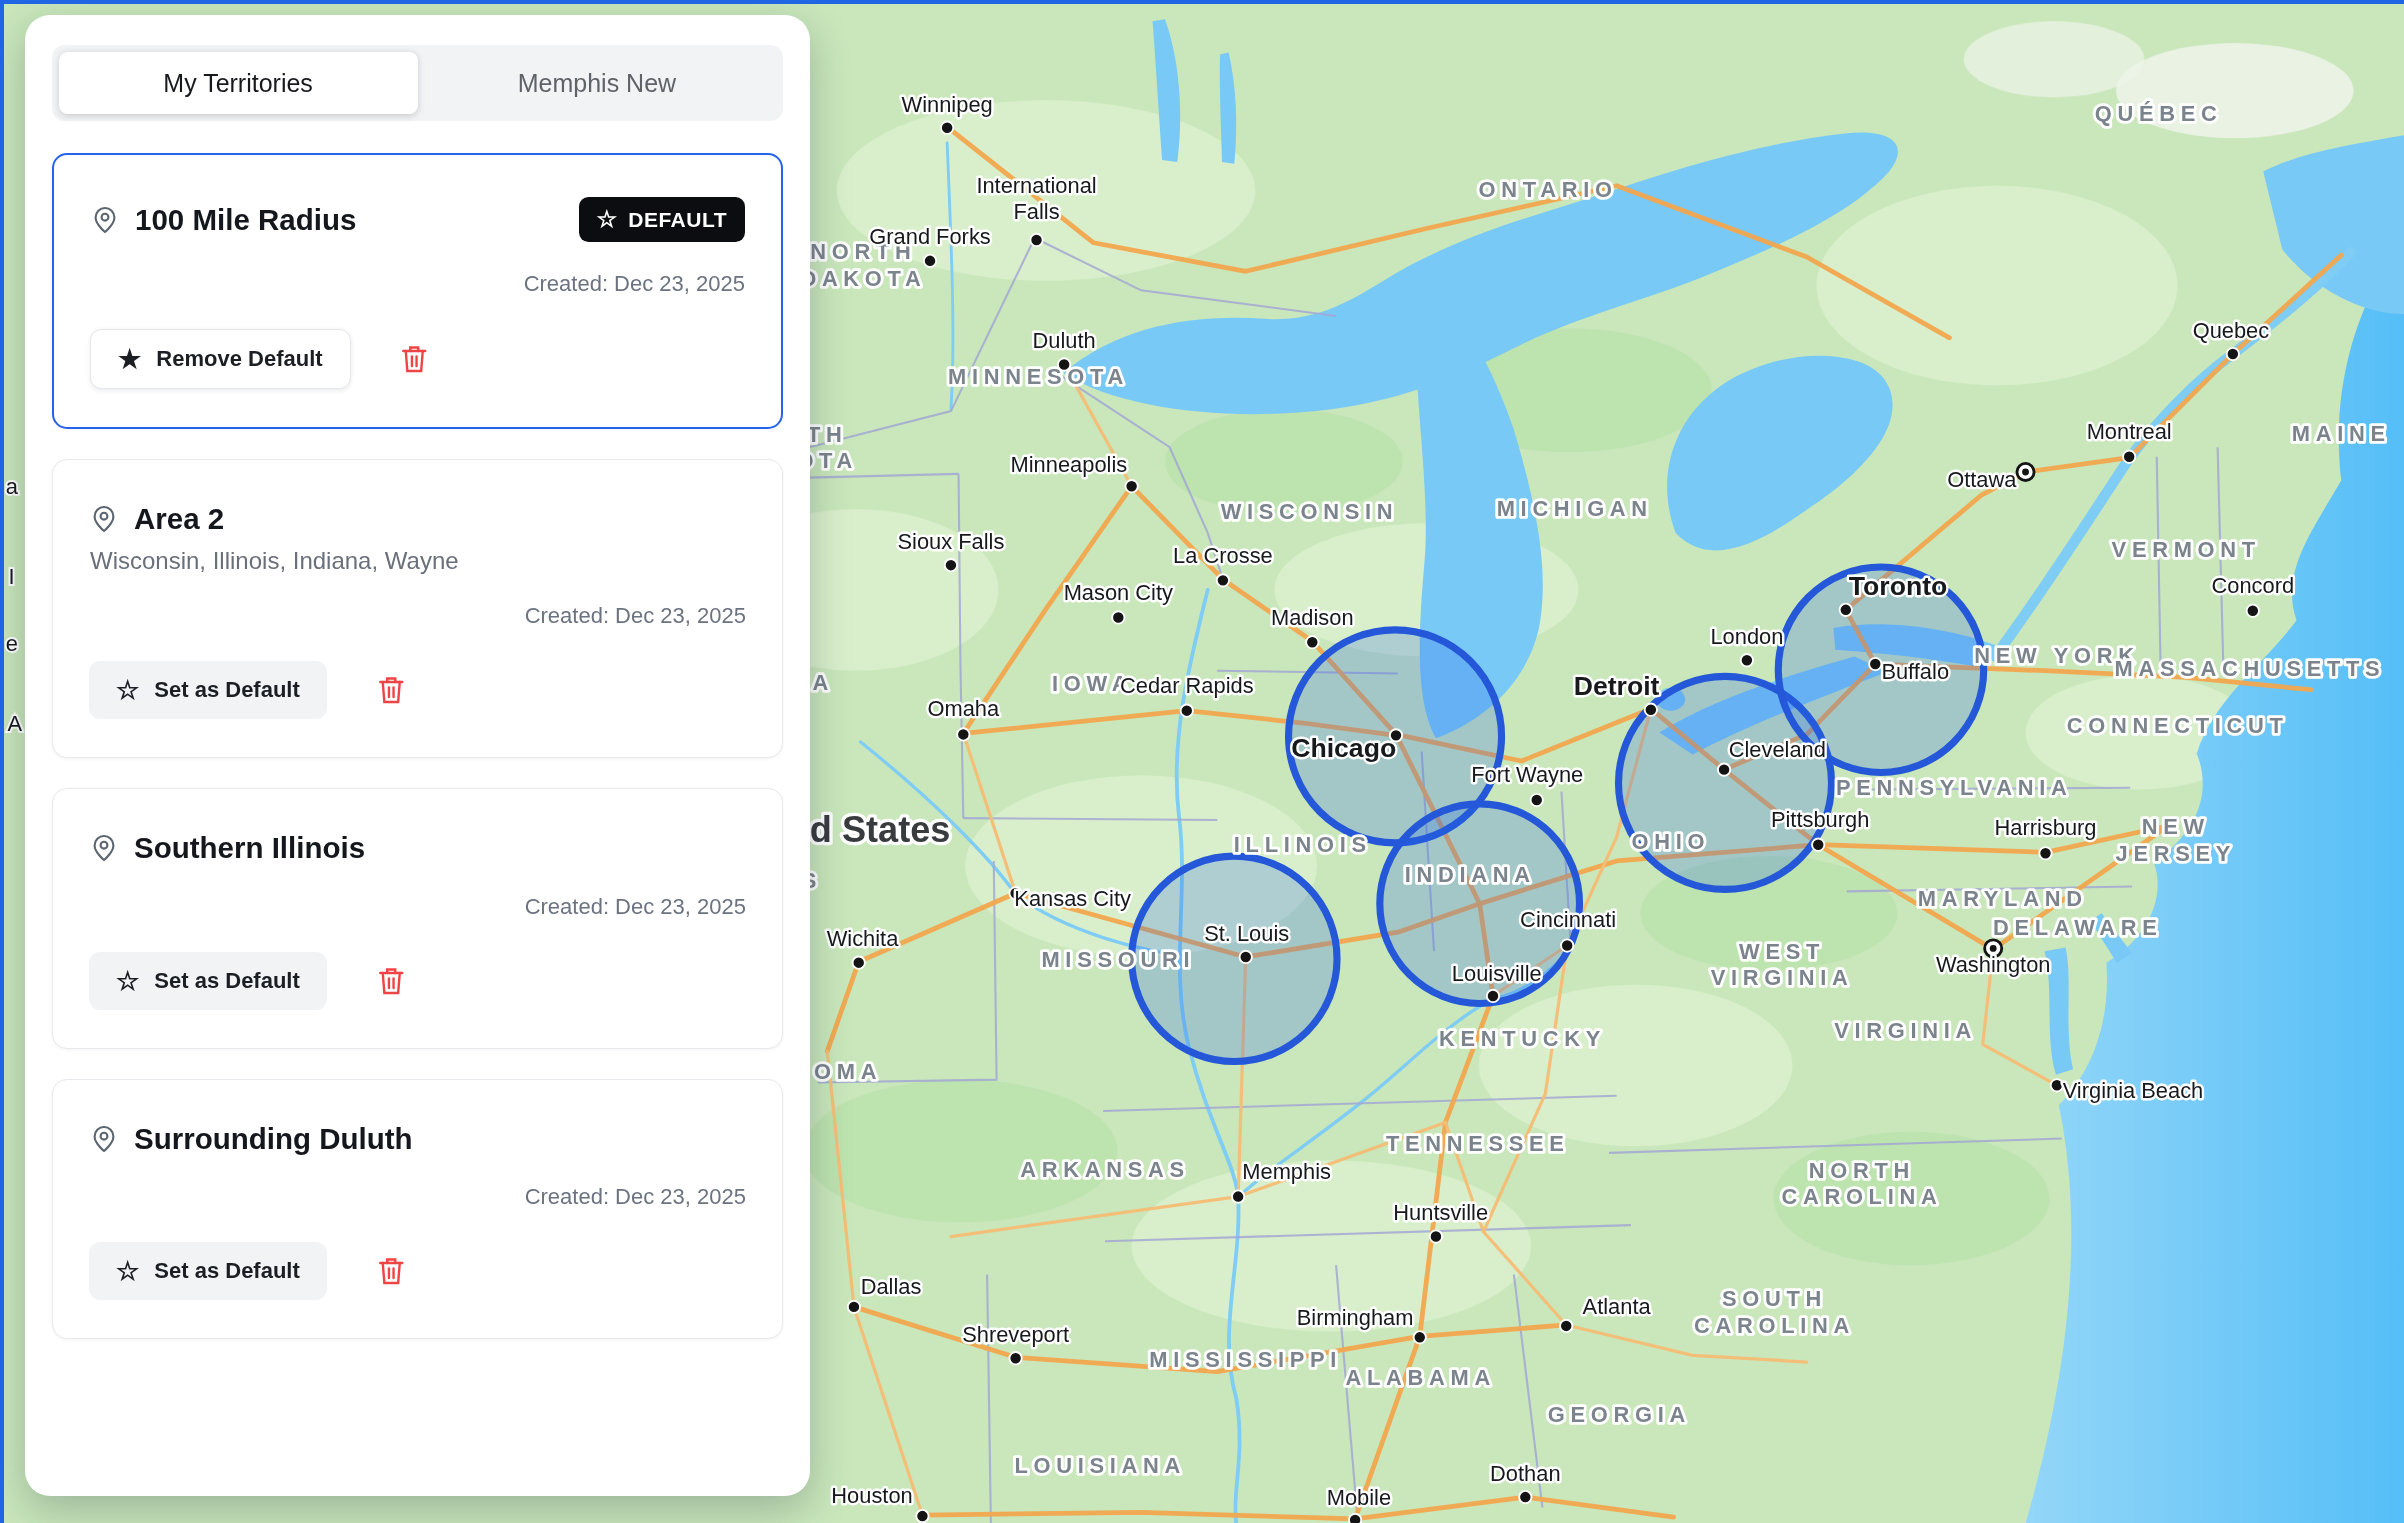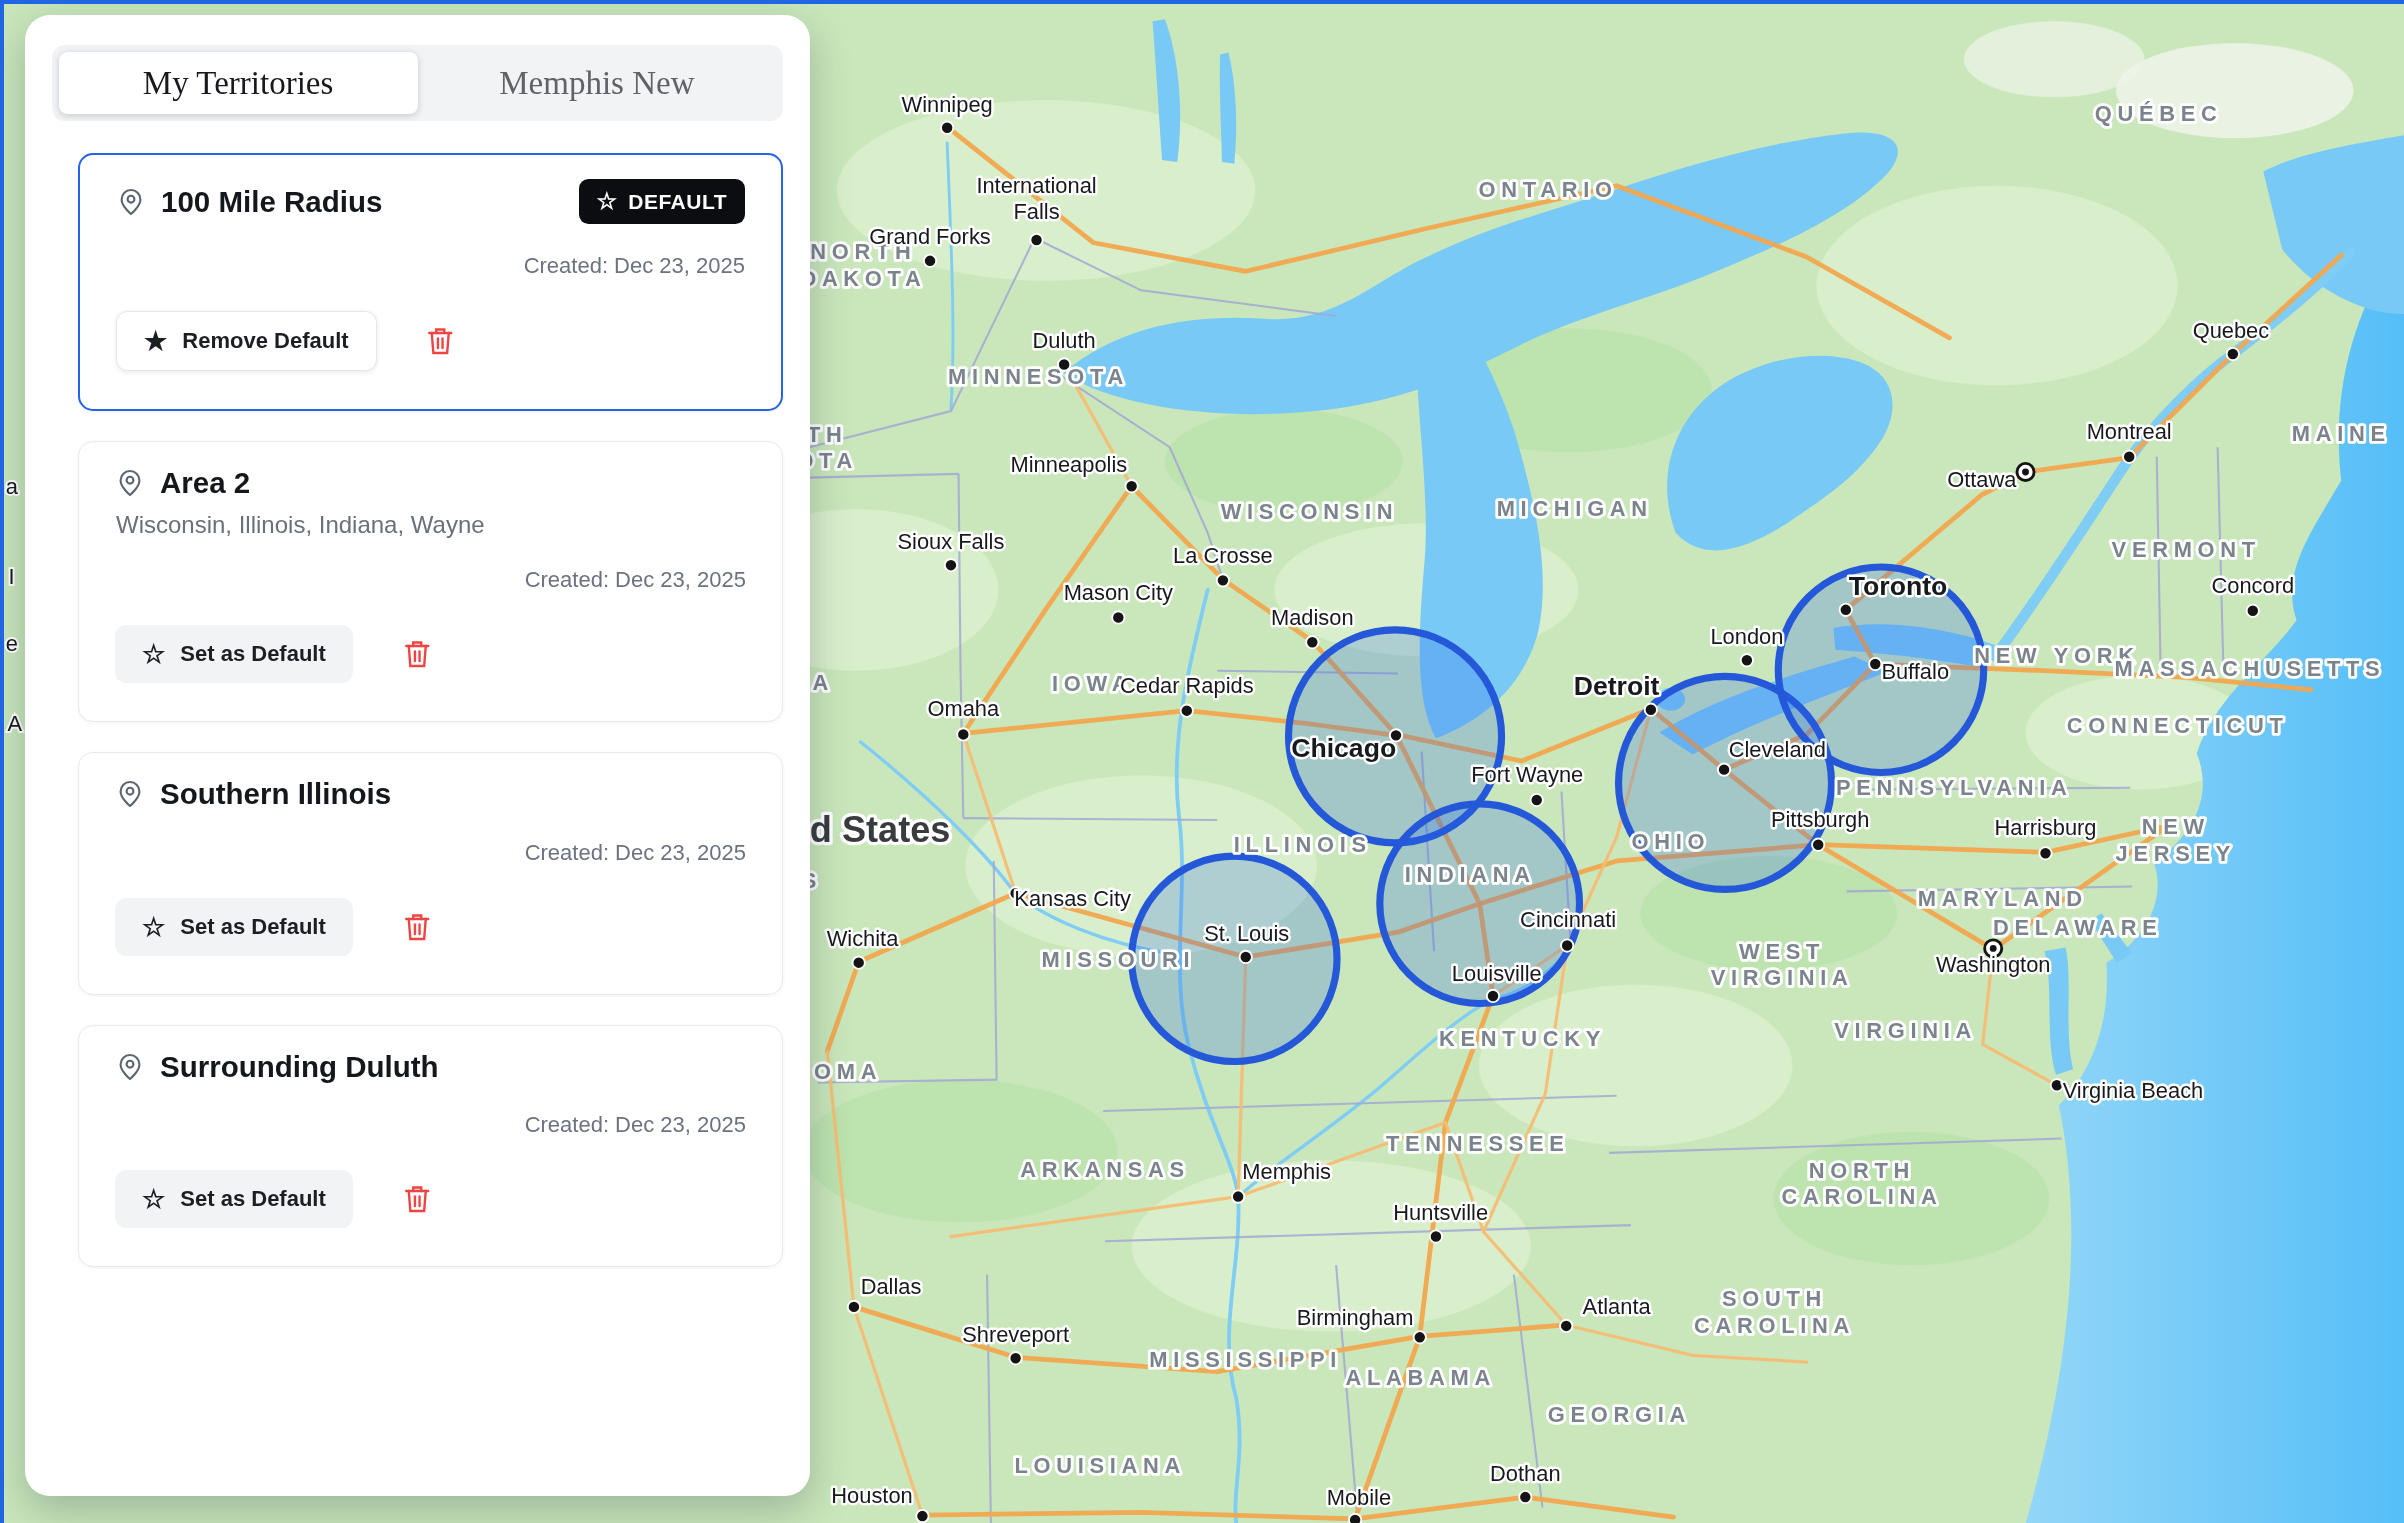--- a/index.html
+++ b/index.html
@@ -23,26 +23,26 @@
   .territory-circle{stroke:#2458d8;stroke-width:7.5;}
   
   #edge-top{position:absolute;left:0;top:0;width:100%;height:3.8px;background:#2066e4;z-index:50;}
   #edge-left{position:absolute;left:0;top:0;width:3.8px;height:100%;background:#2066e4;z-index:50;}
   
   .panel{position:absolute;left:25px;top:15px;width:785px;height:1481px;background:#ffffff;
          border-radius:25px;box-shadow:0 13.3px 42px rgba(20,30,50,.25);z-index:40;}
   .tabs{margin:30px 27px 0;height:76px;background:#f1f3f5;border-radius:12.4px;padding:6.7px;
         display:flex;box-sizing:border-box;}
   .tab{flex:1;border-radius:8.6px;display:flex;align-items:center;justify-content:center;
-       font-size:33px;color:#5f6368;cursor:pointer;border:none;background:transparent;
-       font-family:Liberation Serif, serif;}
+       font-size:25px;color:#5f6368;cursor:pointer;border:none;background:transparent;
+       font-family:Liberation Sans, sans-serif;}
   .tab.active{background:#fff;color:#17191c;font-weight:500;box-shadow:0 1.9px 6.7px rgba(60,64,67,.22);}
   .cards{margin:32px 27px 0;display:flex;flex-direction:column;gap:30px;}
-  .card{border:1.4px solid #e7e9ec;border-radius:15px;padding:24px 36px 38px;position:relative;
-        background:#fff;box-shadow:0 1px 3.8px rgba(16,24,40,.05);box-sizing:border-box;margin-left:26px;}
+  .card{border:1.4px solid #e7e9ec;border-radius:15px;padding:42px 36px 38px;position:relative;
+        background:#fff;box-shadow:0 1px 3.8px rgba(16,24,40,.05);box-sizing:border-box;}
   .card.selected{border:2.9px solid #2563eb;}
   .card-head{display:flex;align-items:center;gap:15px;}
   .pin{flex:0 0 auto;color:#5b6570;display:flex;}
   .card-title{font-size:29.5px;font-weight:700;color:#14181d;margin:0;}
   .badge{margin-left:auto;background:#0c0d10;color:#fff;border-radius:9.5px;padding:10.5px 18px;
          font-size:21px;font-weight:700;letter-spacing:0.5px;display:flex;align-items:center;gap:10.5px;}
   .badge .star{font-size:23px;line-height:1;}
   .card-desc{color:#69707a;font-size:24px;margin:11.4px 0 0 1px;}
   .card-created{color:#6b7280;font-size:22px;margin:28.5px 0 0 1px;text-align:right;}
   .card-actions{margin-top:32px;display:flex;align-items:center;gap:46px;}

